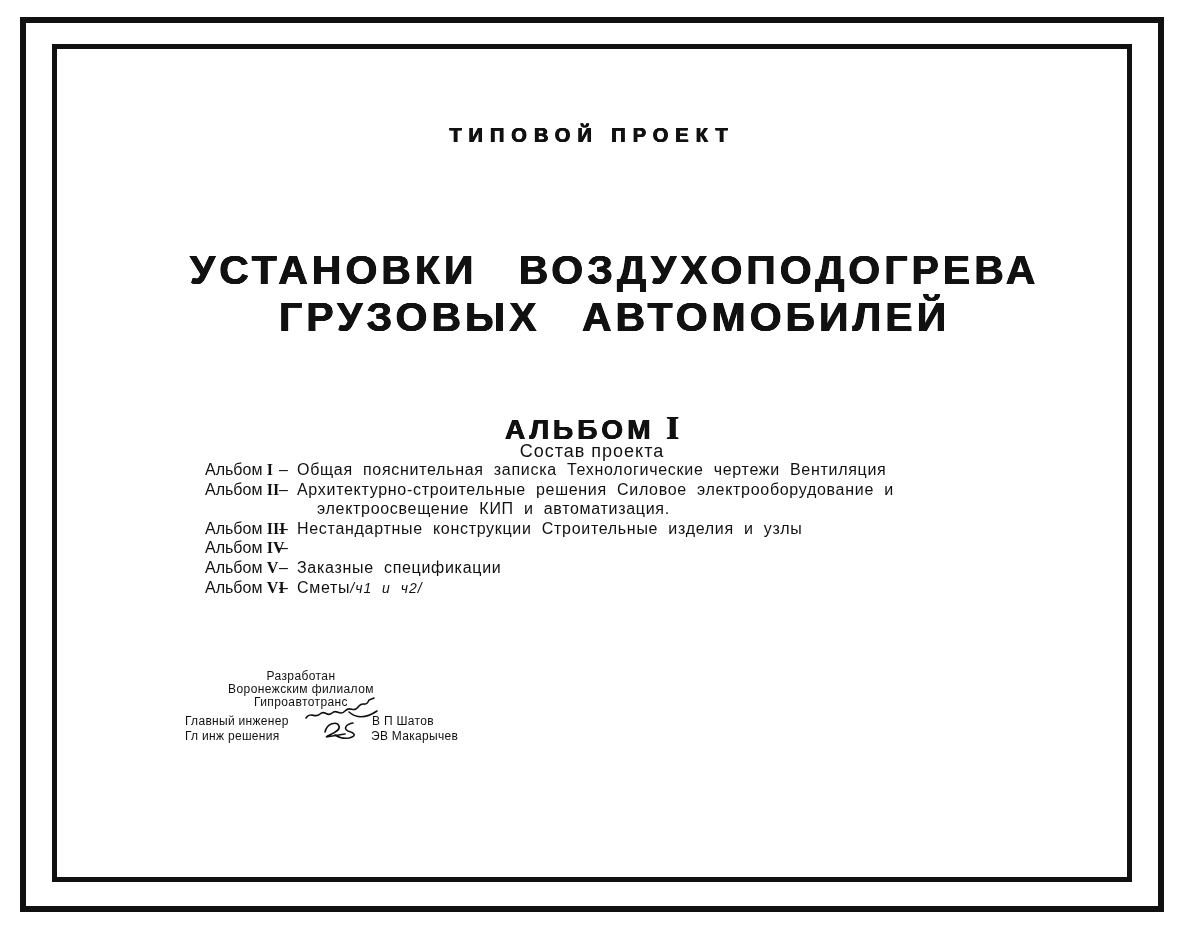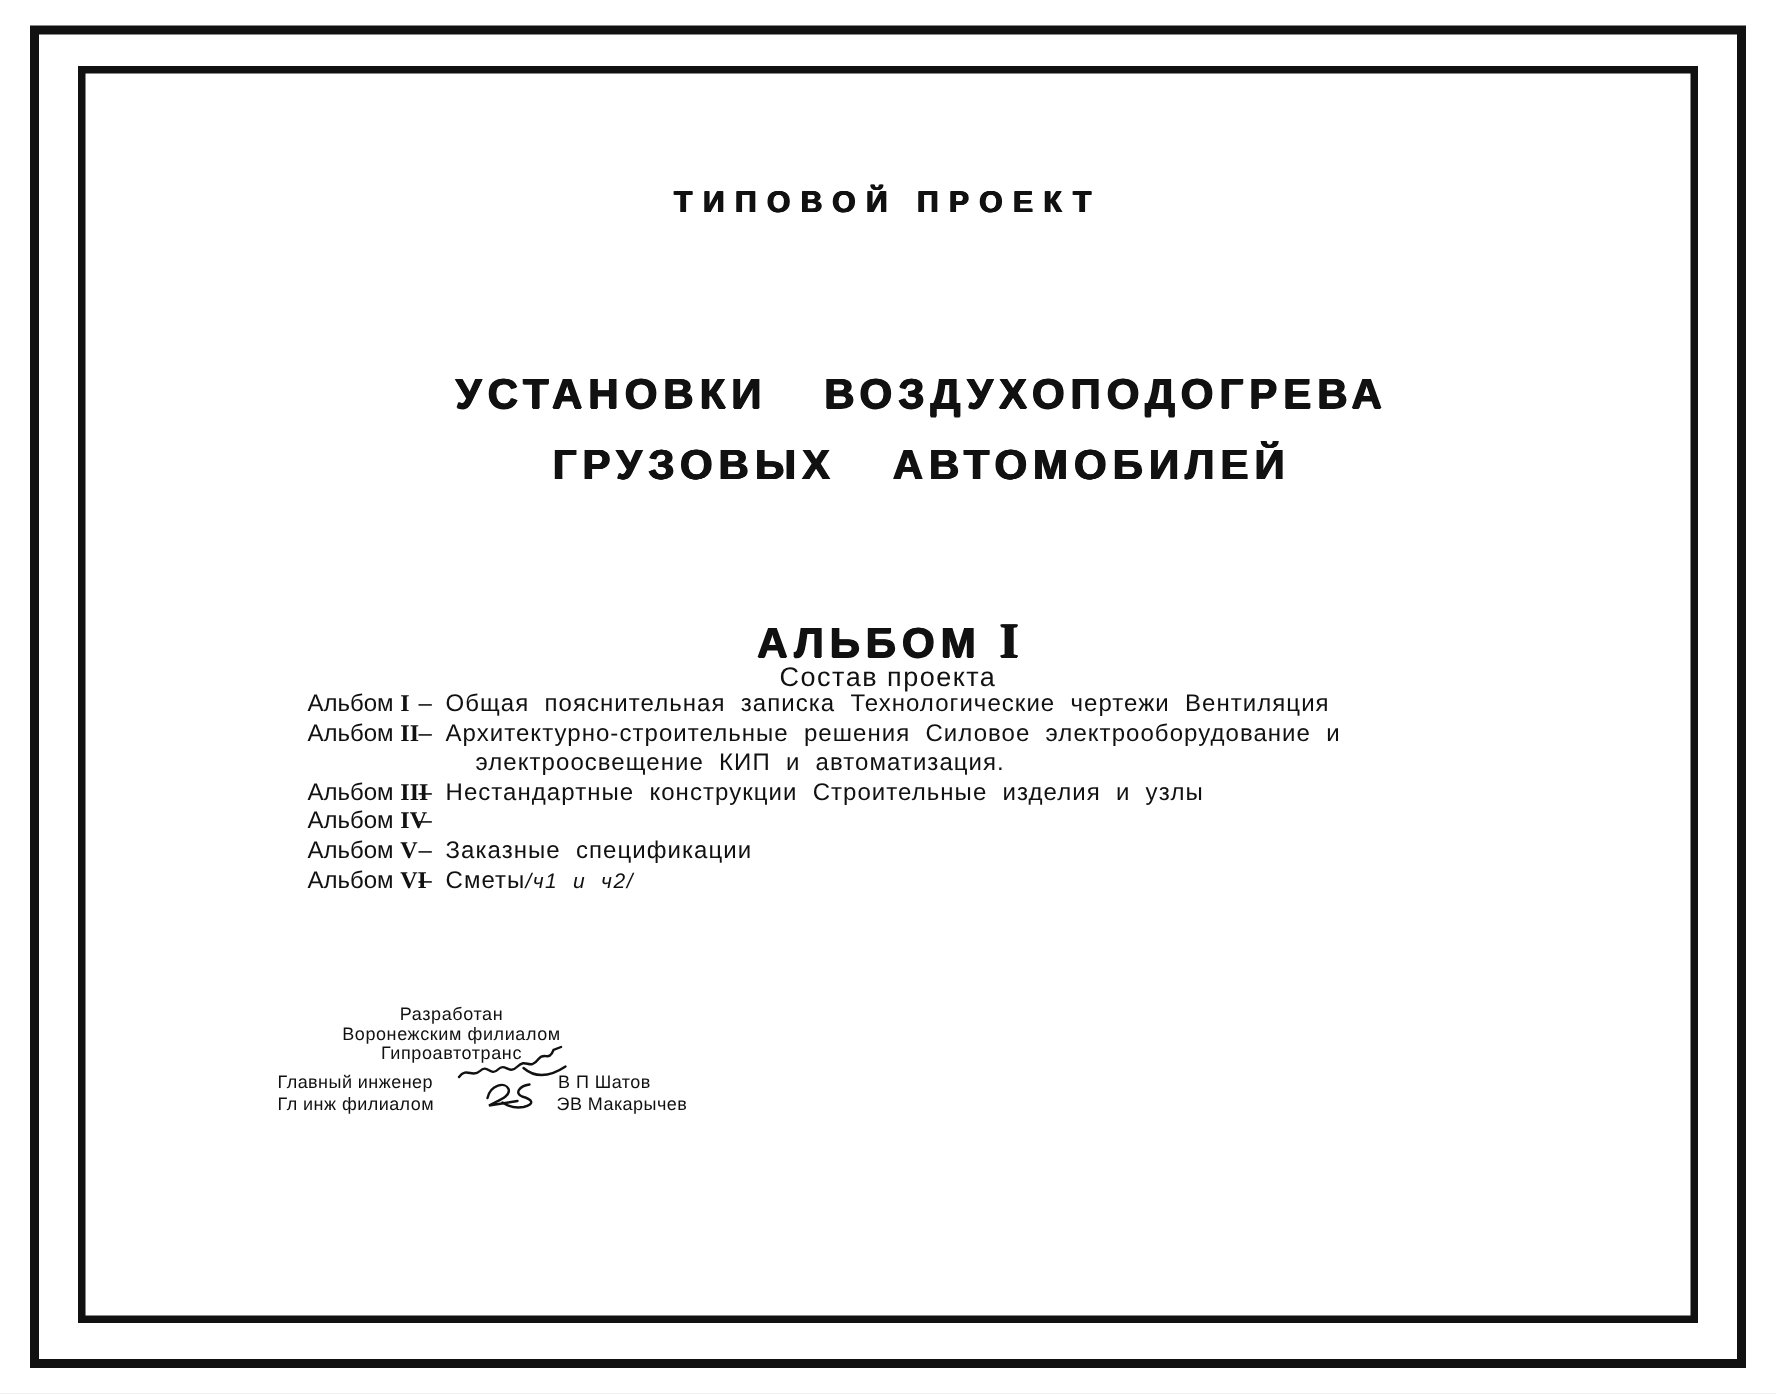--- a/index.html
+++ b/index.html
@@ -20,21 +20,21 @@
   .ctr { left:0; right:0; text-align:center; }
   .heavy {
     font-weight:bold;
     text-shadow: 0.5px 0 0 currentColor, -0.5px 0 0 currentColor, 0 0.4px 0 currentColor;
   }
   .doc-type { top:124px; font-size:20px; letter-spacing:7px; }
   .proj-num {
     top:170px; font-family:"DejaVu Sans Mono", monospace;
     font-size:45px; font-weight:400; letter-spacing:7px; text-shadow:none;
   }
-  .title-line { letter-spacing:4px; word-spacing:26px; font-size:28px;padding-left:45px; }
+  .title-line { letter-spacing:4px; word-spacing:26px; font-size:41px;padding-left:45px; }
   .title1 { top:247px; }
   .title2 { top:294px; }
   .subtitle { top:346px; font-size:24px; letter-spacing:1.5px; word-spacing:7px; }
   .album-head { top:410px; font-size:28px; letter-spacing:4px; }
   .album-head .roman { font-family:"Liberation Serif", serif; font-size:33px; letter-spacing:0; }
   .contents-head { top:441px; font-size:18px; font-weight:normal; letter-spacing:1px; }
 
   .album-list { top:460px; left:205px; width:780px; font-size:16px; line-height:19.6px; }
   .album-row { display:flex; align-items:baseline; height:19.6px; white-space:nowrap; }
   .album-label { width:74px; flex:none; }
@@ -129,21 +129,21 @@
   <div class="abs dev-block">
     <div class="dev-center">Разработан</div>
     <div class="dev-center">Воронежским филиалом</div>
     <div class="dev-center">Гипроавтотранс</div>
 
     <div class="dev-row dev-row1">
       <span>Главный инженер</span>
       <span class="dev-name name1">В П Шатов</span>
     </div>
     <div class="dev-row dev-row2">
-      <span>Гл инж филиалом</span>
+      <span>Гл инж решения</span>
       <span class="dev-name name2">ЭВ Макарычев</span>
     </div>
 
     <svg class="sig sig1" width="80" height="30" viewBox="0 0 80 30">
       <path d="M3,22 C8,15 12,23 17,18 C22,13 24,22 29,17 C34,12 36,21 42,15 C48,9 50,18 56,10 C60,5 63,12 66,4 L71,2"></path>
       <path d="M46,16 C53,22 62,23 74,15"></path>
     </svg>
     <svg class="sig sig2" width="50" height="24" viewBox="0 0 50 24">
       <path d="M6,14 C8,5 18,3 20,8 C22,13 12,16 7,19 L26,16"></path>
       <path d="M34,5 C27,6 24,11 29,13 C36,15 38,18 30,20 C24,21 19,19 16,17"></path>

